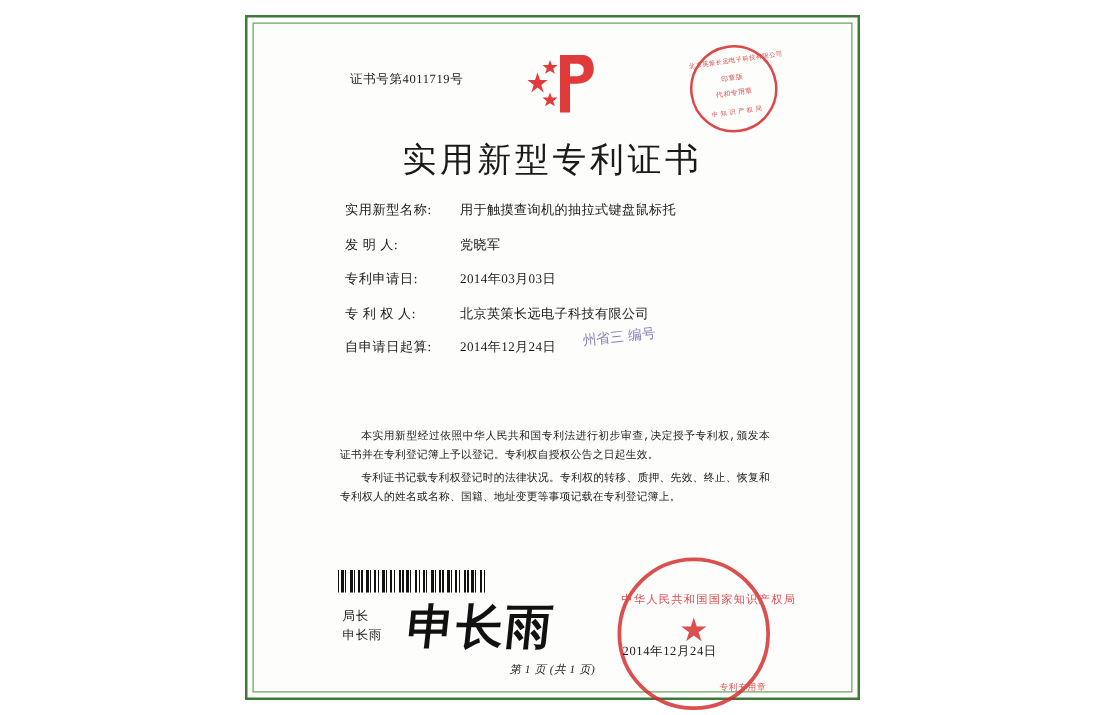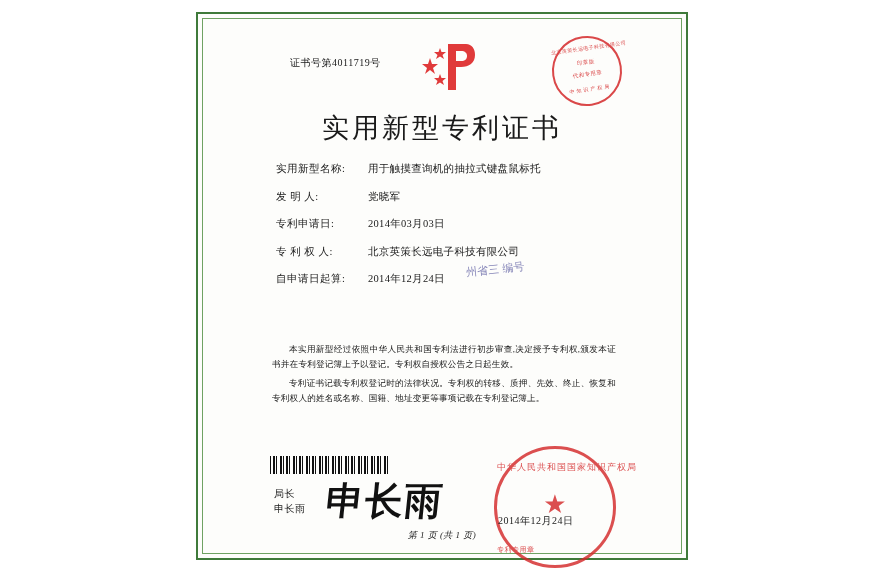--- a/index.html
+++ b/index.html
@@ -37,21 +37,21 @@
     top: 4px;
     right: 4px;
     bottom: 4px;
     border: 1px solid #6fa262;
     box-sizing: border-box;
   }
 
   
   .serial {
     position: absolute;
-    left: 92px;
+    left: 82px;
     top: 42px;
     font-size: 10px;
     letter-spacing: 0.5px;
     color: #1a1a1a;
     white-space: nowrap;
     text-align: center;
   }
 
   
   .emblem {
@@ -139,20 +139,21 @@
     top: 328px;
     width: 348px;
     font-size: 8.6px;
     line-height: 1.75;
     text-align: justify;
     letter-spacing: 0.2px;
   }
   .body-text p {
     margin: 0 4px 4px 0;
     text-indent: 17px;
+    font-family: Liberation Mono, monospace;
   }
 
   
   .barcode {
     position: absolute;
     left: 72px;
     top: 442px;
     width: 118px;
     height: 18px;
     background:
@@ -198,34 +199,34 @@
   .big-seal .star {
     position: absolute;
     left: 50%;
     top: 50%;
     transform: translate(-50%, -58%);
     font-size: 26px;
     line-height: 1;
   }
   .big-seal .arc-top {
     position: absolute;
-    top: 12px;
+    top: 24px;
     left: 0;
     width: 100%;
     text-align: center;
     font-size: 9px;
     letter-spacing: 1px;
     white-space: nowrap;
   }
   .big-seal .arc-bottom {
     position: absolute;
     bottom: 10px;
     left: 0;
     width: 100%;
-    text-align: left;
+    text-align: right;
     font-size: 7px;
     letter-spacing: .5px;
     white-space: nowrap;
   }
   .seal-date {
     position: absolute;
     left: 300px;
     top: 500px;
     font-size: 10px;
     letter-spacing: .5px;

